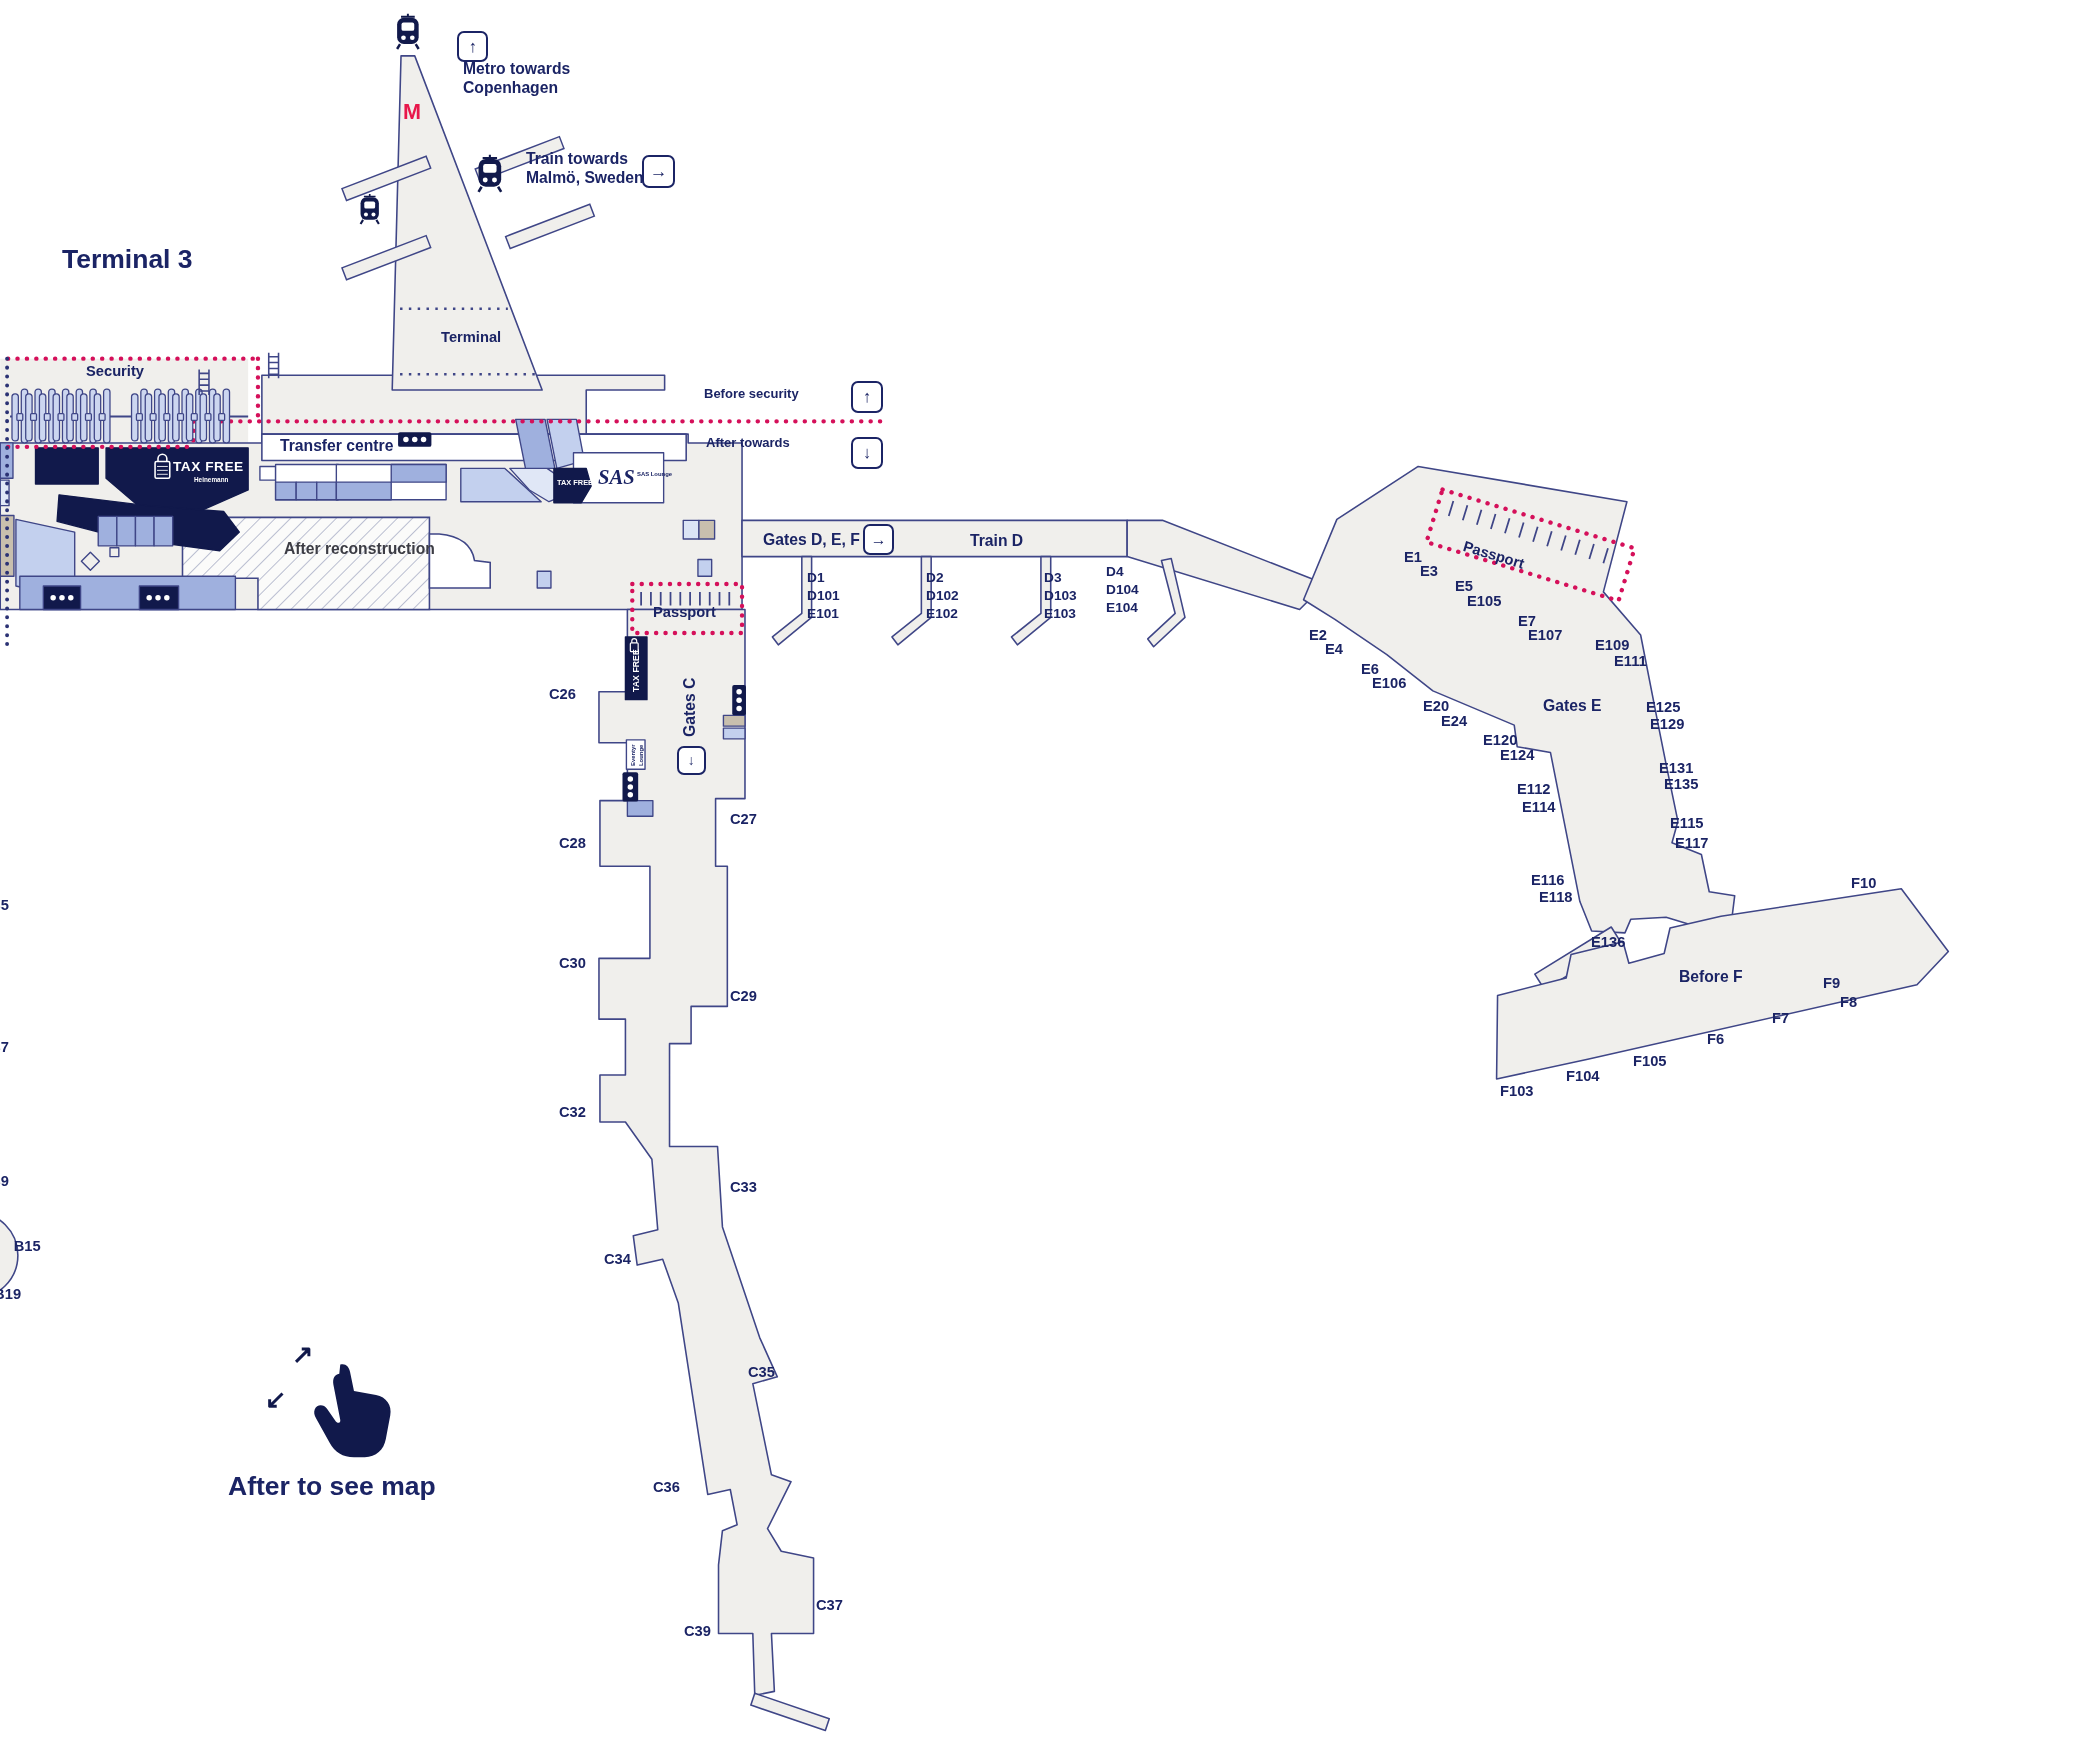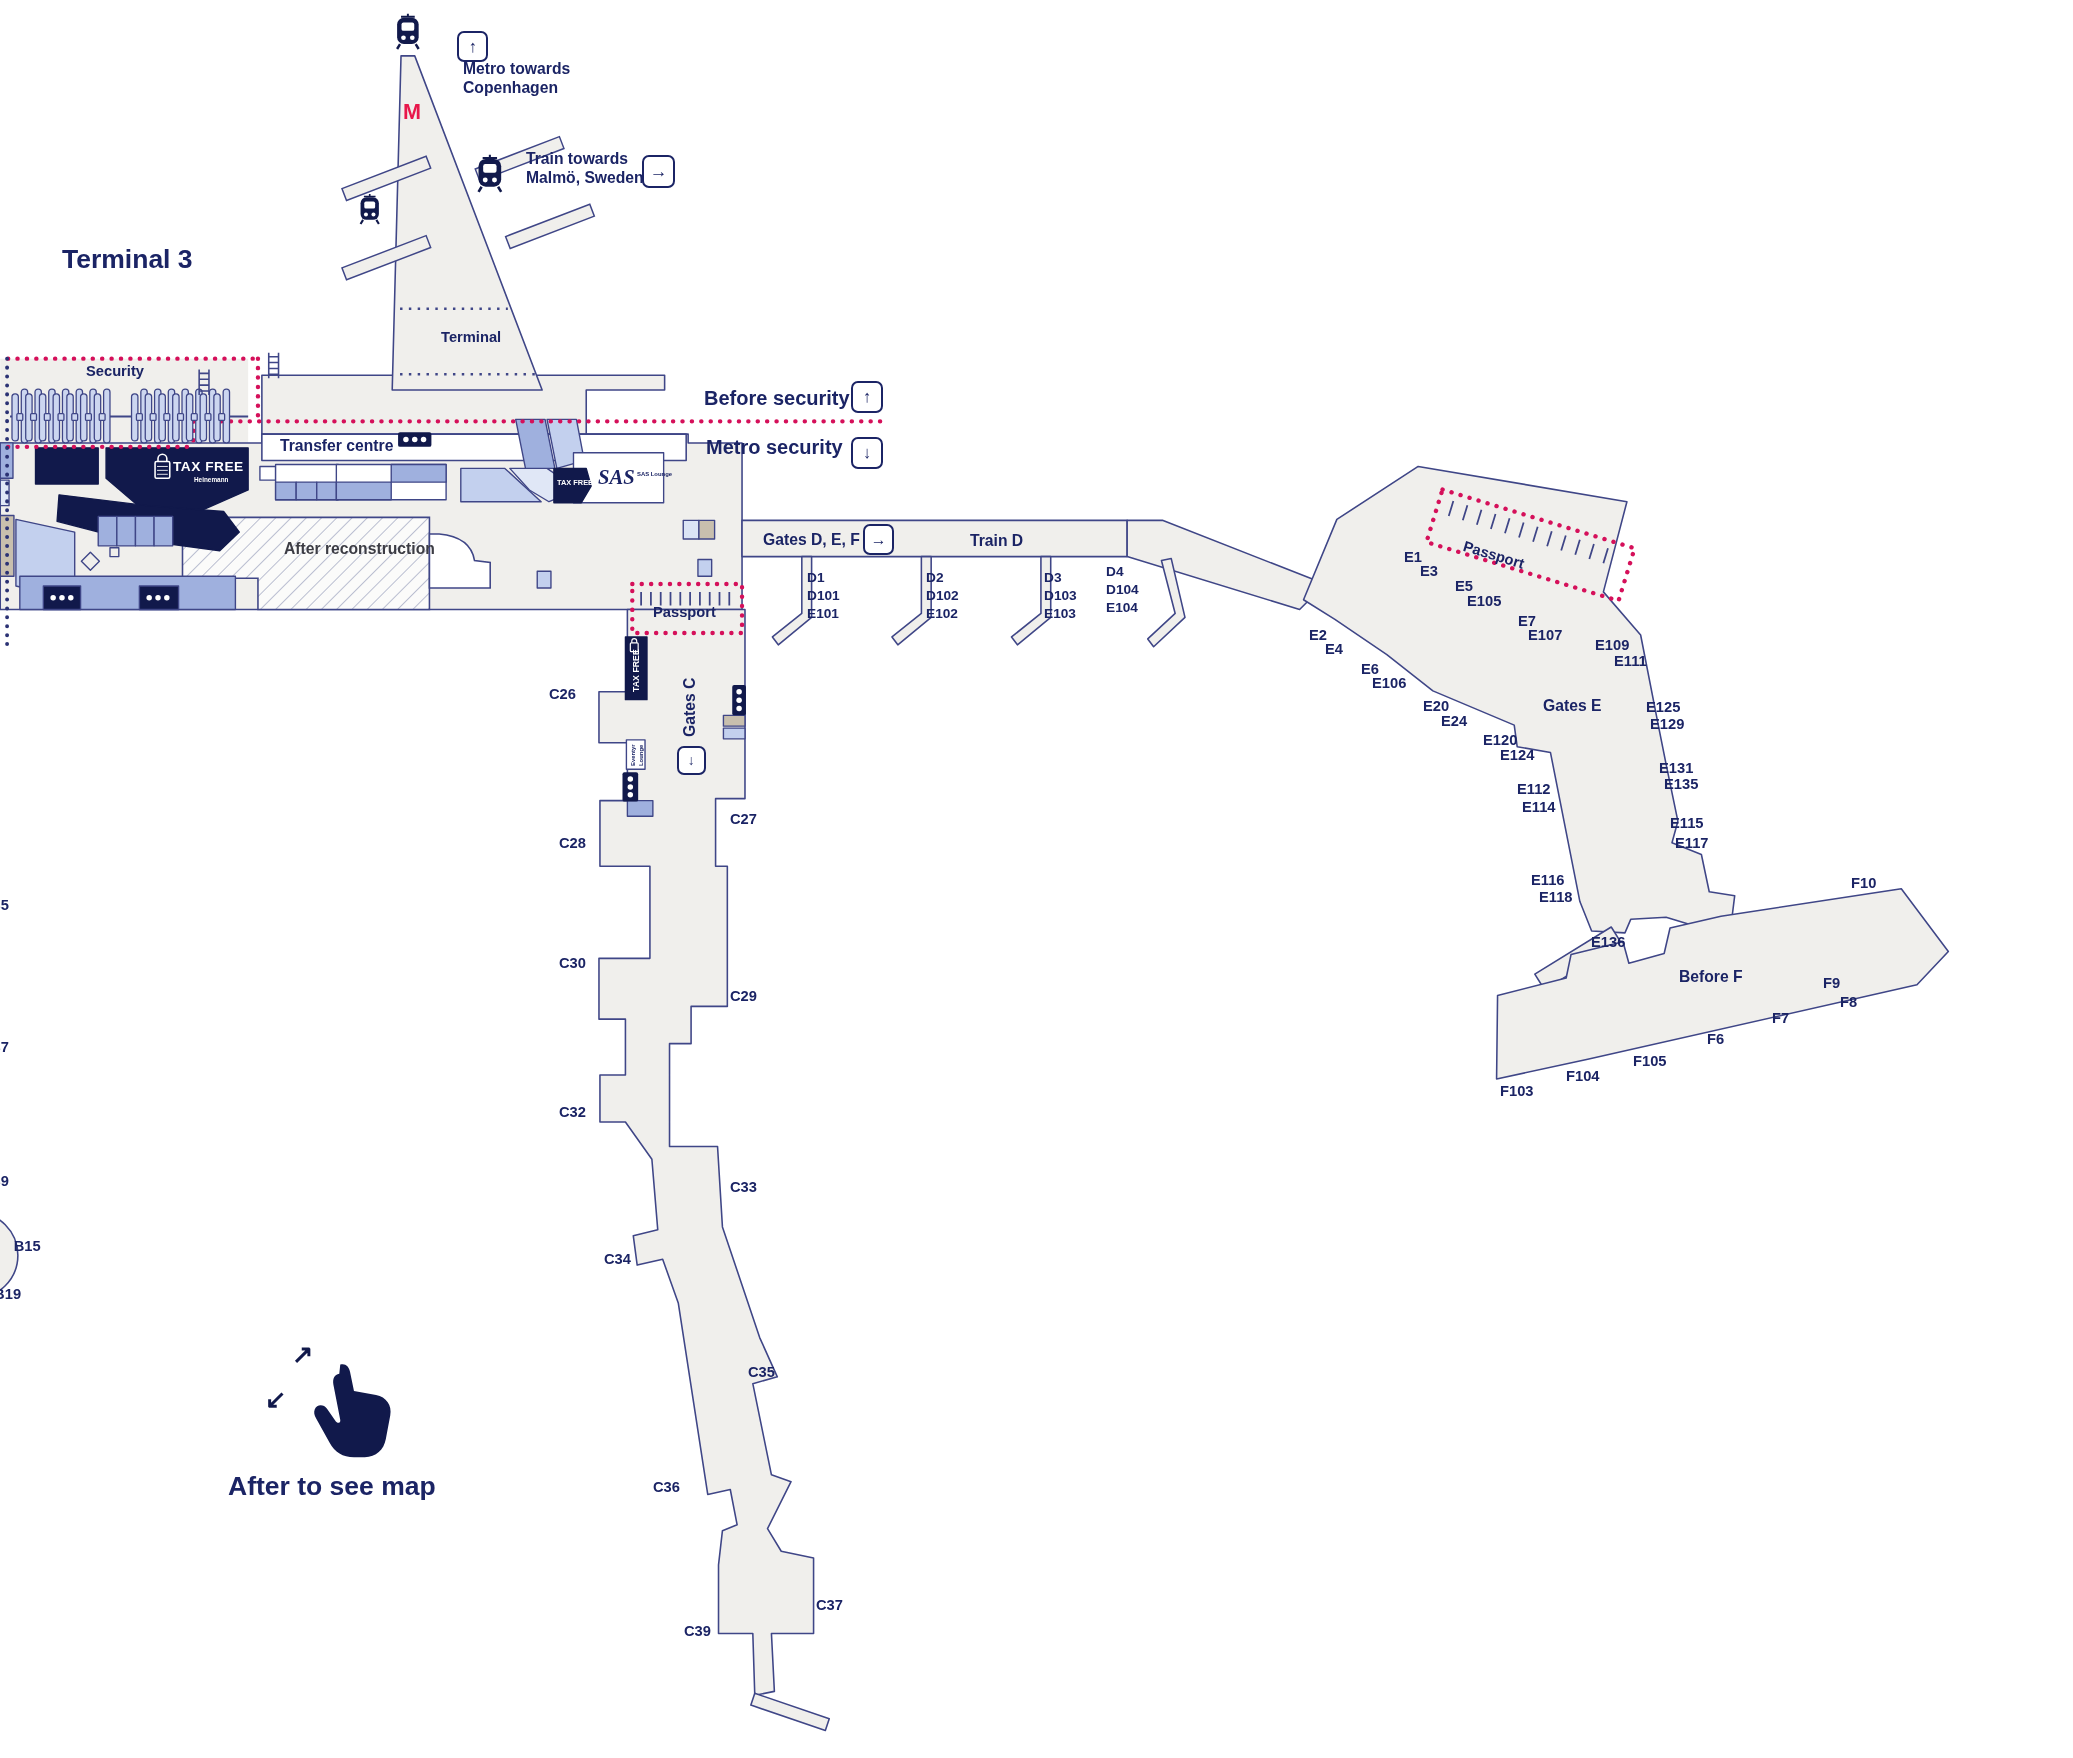--- a/index.html
+++ b/index.html
@@ -3,21 +3,21 @@
 <meta charset="utf-8">
 <style>
   html,body{margin:0;padding:0;background:#fff}
   .stage{position:relative;width:2074px;height:1758px;overflow:hidden;background:#fff;
          font-family:"Liberation Sans",sans-serif}
   svg.map{position:absolute;left:0;top:0}
   .lbl{position:absolute;font-weight:bold;color:#1b2465;white-space:pre-line;line-height:1.22}
   .s14{font-size:13.7px;line-height:1.3}
   .s15{font-size:14.7px}
   .s16{font-size:15.7px}
-  .s18{font-size:20px}
+  .s18{font-size:13px}
   .s27{font-size:26.5px}
   .white{color:#fff}
   .gray{color:#3c3c44}
   .sas{font-family:"Liberation Serif",serif;font-style:italic;font-weight:bold;color:#1b2465}
   .redM{color:#e8174b;font-weight:bold;font-size:21.6px}
   .abox{position:absolute;display:flex;align-items:center;justify-content:center;background:#fff;
         border:2.5px solid #1b2465;border-radius:6.9px;color:#1b2465;font-weight:bold}
   .rotm90{transform:rotate(-90deg);transform-origin:0 0}
   .rot17{transform:rotate(17deg);transform-origin:0 0}
   .arrowglyph{position:absolute;color:#11194b;font-weight:bold;font-size:25.5px}
@@ -269,21 +269,21 @@
     </div>
 
 <div class="lbl s15" style="left:441px;top:329px">Terminal</div>
 
 <div class="lbl s15" style="left:86px;top:363px">Security</div>
 
 <div class="lbl s18" style="left:704px;top:386px">Before security</div>
 <div class="abox" style="left:851px;top:381px;width:28px;height:28px;font-size:16.7px">
       <span>↑</span>
     </div>
-<div class="lbl s18" style="left:706px;top:435px">Metro security</div>
+<div class="lbl s18" style="left:706px;top:435px">After towards</div>
 <div class="abox" style="left:851px;top:437px;width:28px;height:28px;font-size:16.7px">
       <span>↓</span>
     </div>
 
 <div class="lbl s16" style="left:280px;top:436px">Transfer centre</div>
 <div class="lbl s16 gray" style="left:284px;top:539px">After reconstruction</div>
 
 <div class="lbl white" style="left:173px;top:459px;font-size:13.7px;letter-spacing:0.5px">TAX FREE</div>
 <div class="lbl white" style="left:194px;top:476px;font-size:6.4px">Heinemann</div>
 <div class="lbl white" style="left:557px;top:478px;font-size:7.4px">TAX FREE</div>

